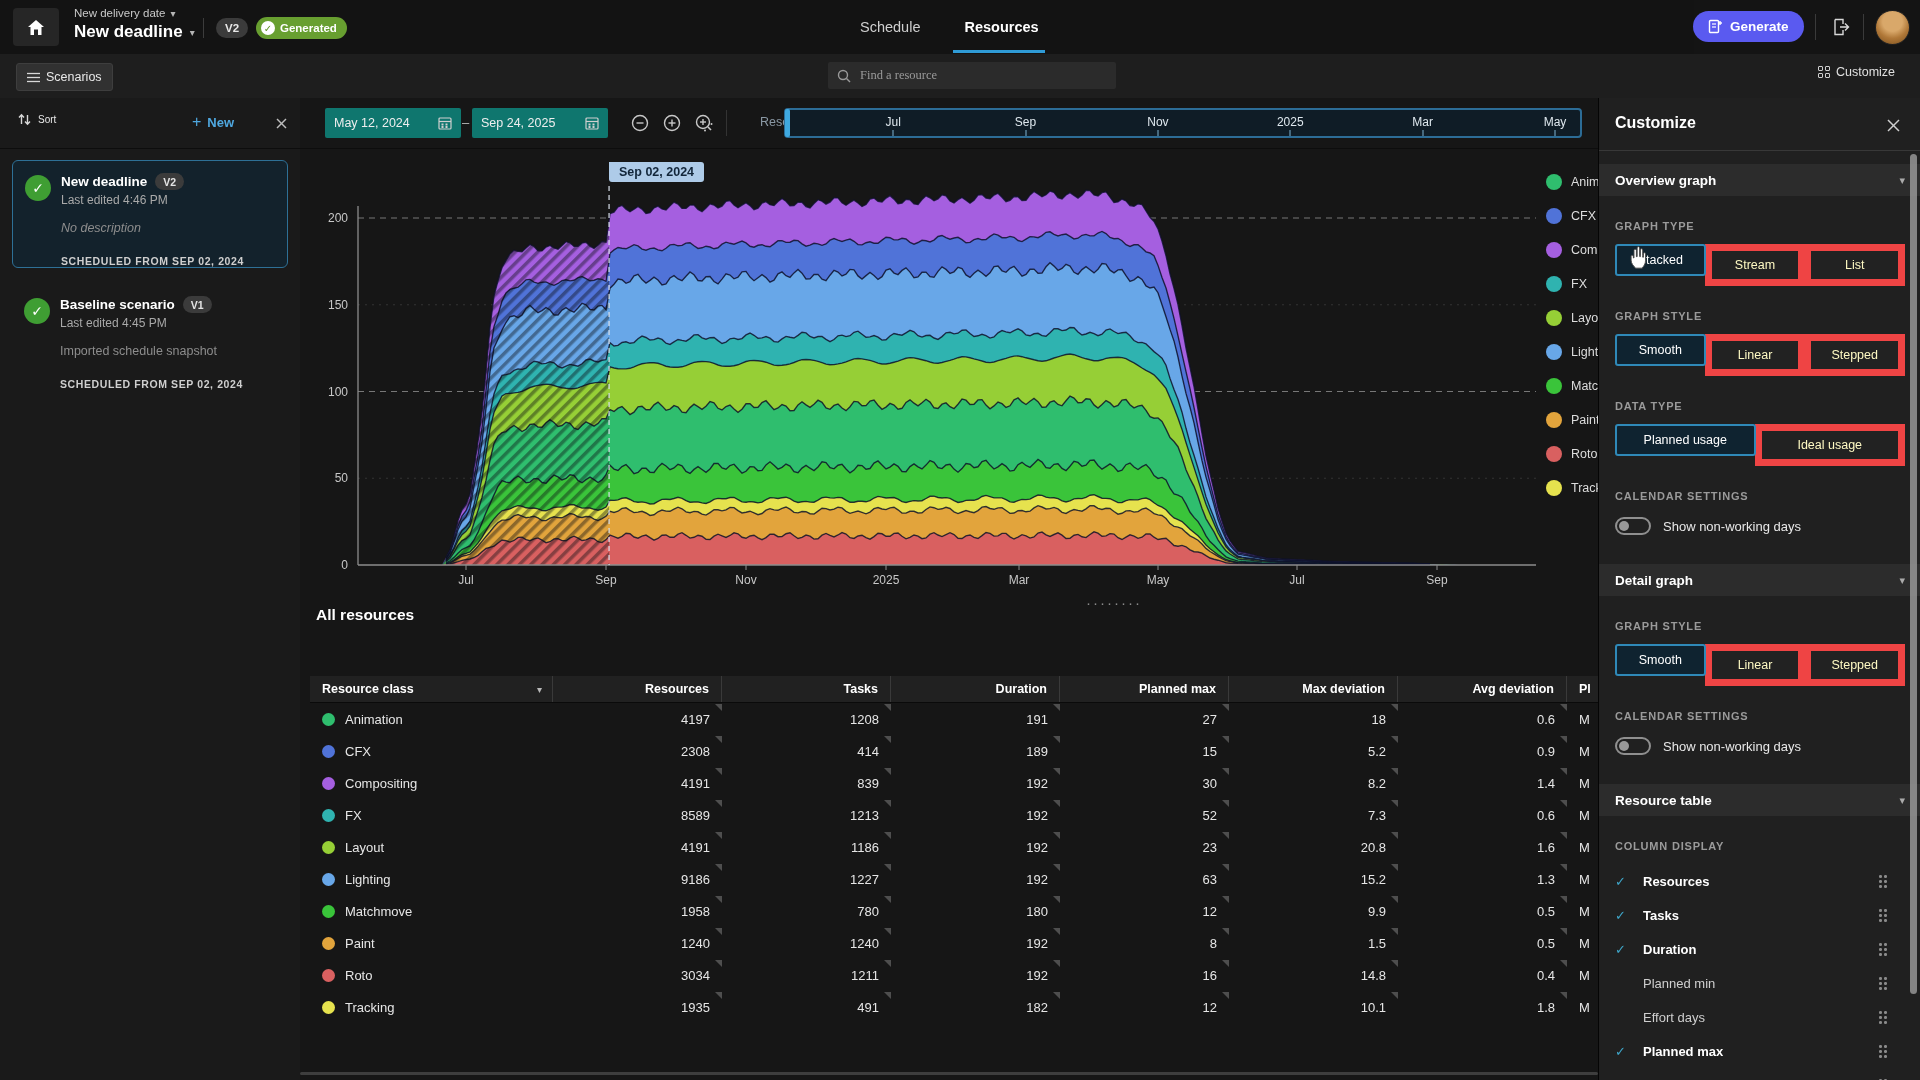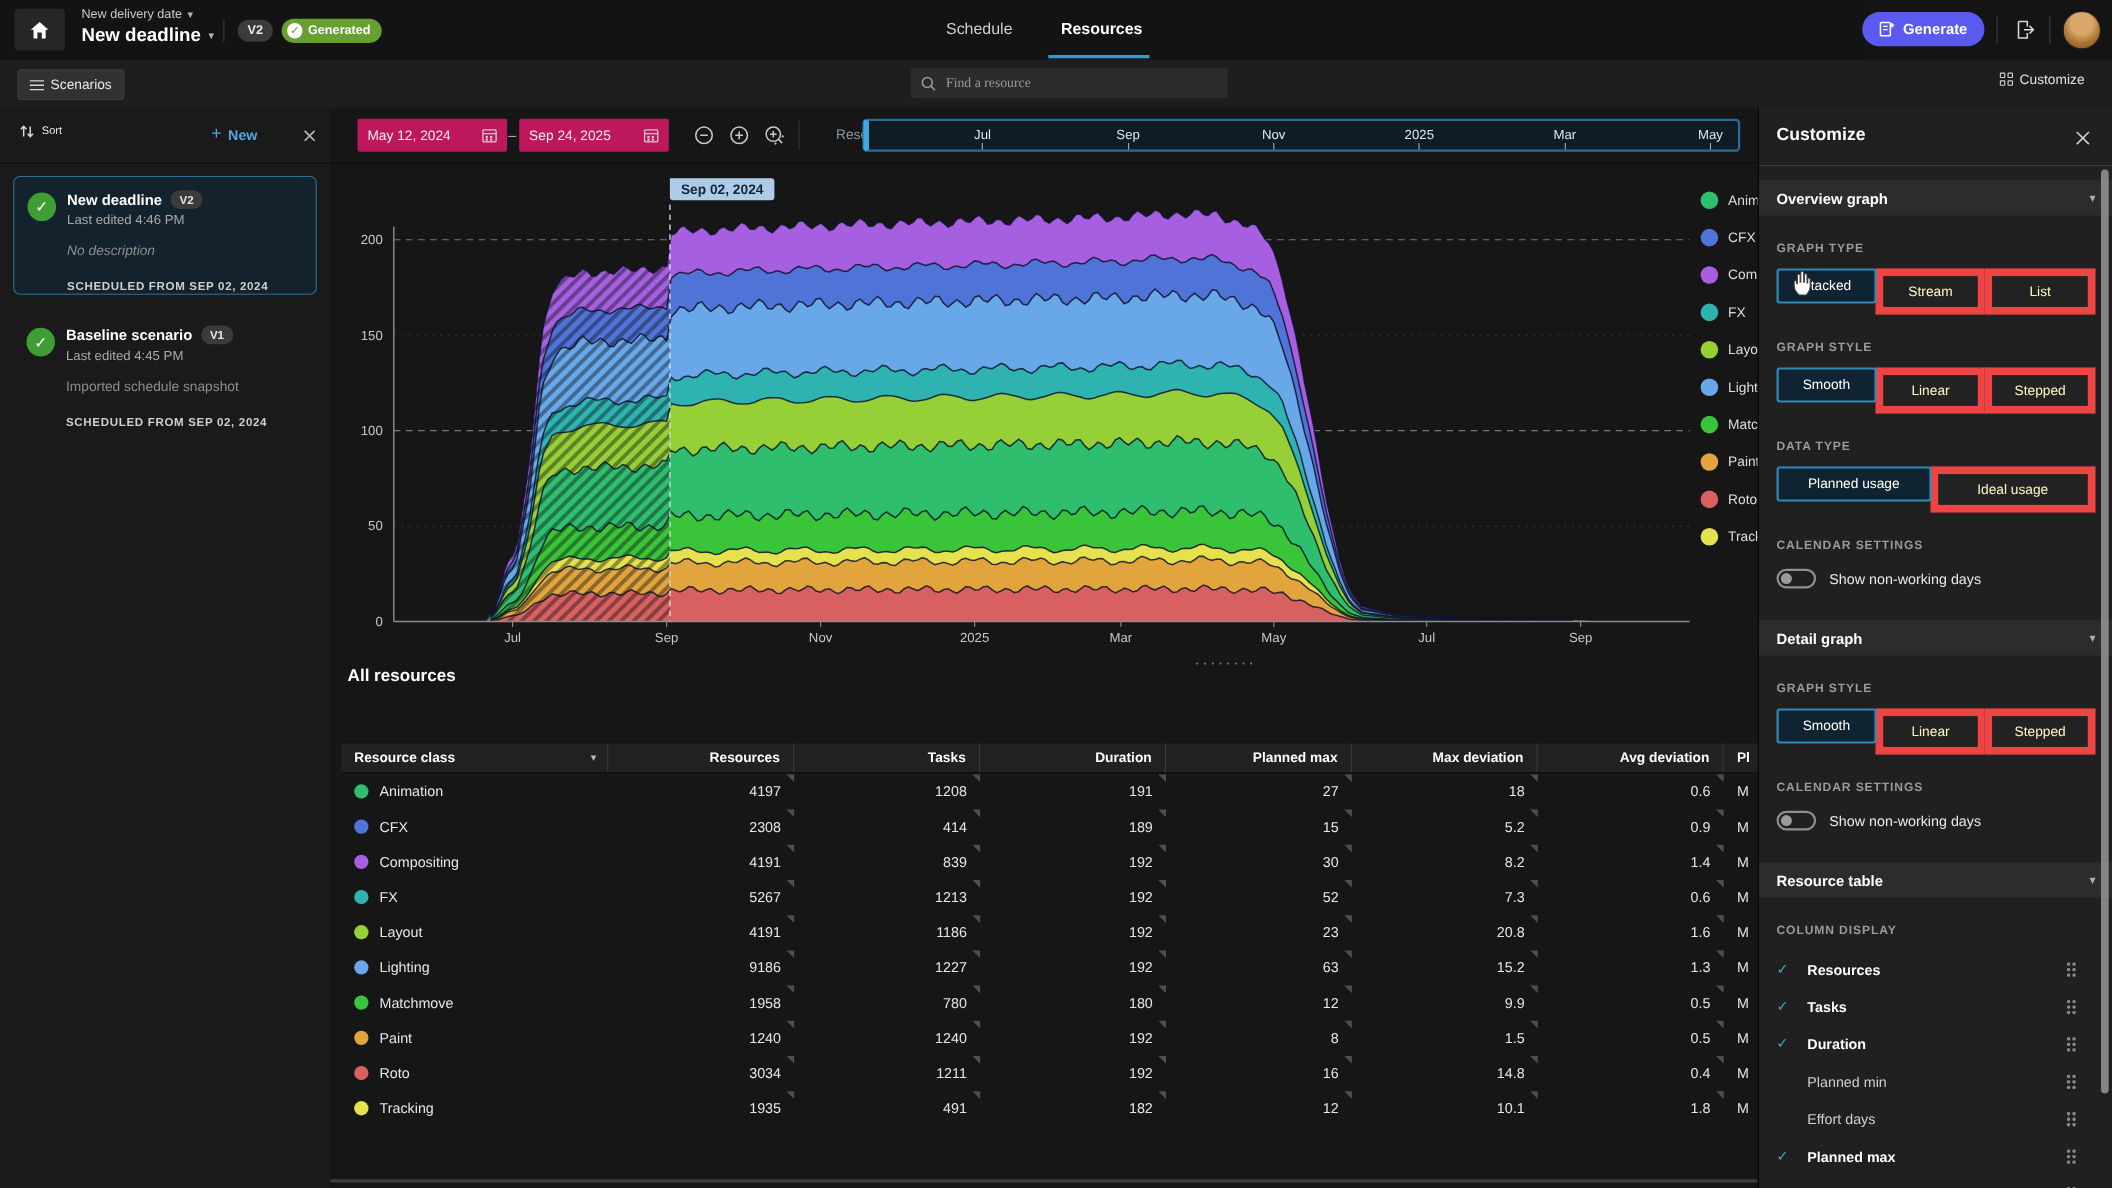--- a/index.html
+++ b/index.html
@@ -53,21 +53,21 @@
   .card .ttl{margin-left:38px;font-size:13.5px;font-weight:bold;color:#fff;display:flex;align-items:center;gap:8px}
   .vpill{background:#3b3b3b;color:#e4e4e4;border-radius:9px;height:17px;padding:0 8px;font-size:10.5px;font-weight:bold;display:inline-flex;align-items:center}
   .card .edited{margin-left:38px;margin-top:3px;font-size:12px;color:#a9a9a9}
   .card .desc{margin-left:38px;margin-top:14px;font-size:12.5px;color:#8d8d8d}
   .card .desc.italic{font-style:italic}
   .card .foot{margin-left:38px;margin-top:20px;font-size:10.5px;font-weight:bold;letter-spacing:.6px;color:#cfcfcf}
 
   
   #main{left:300px;top:98px;width:1298px;height:982px;background:#161616;overflow:hidden}
   #main-toolbar{left:0;top:0;width:1298px;height:50px;border-bottom:1px solid #0d0d0d}
-  .datefield{position:absolute;top:10px;height:30px;background:#be185d;border-radius:2px;display:flex;align-items:center;
+  .datefield{position:absolute;top:10px;height:30px;background:#0f766e;border-radius:2px;display:flex;align-items:center;
     justify-content:space-between;padding:0 9px;width:136px;box-sizing:border-box;font-size:12.5px;color:#eee}
   #date-from{left:25px}#date-to{left:172px}
   #date-dash{left:162px;top:17px;color:#bbb;font-size:13px}
   .zoom-ic{position:absolute;top:15px;width:20px;height:20px}
   #reset-btn{left:734px;top:17px;font-size:12.5px;color:#8a98a4}
   #scrubber{left:484px;top:10px;width:798px;height:30px;background:#0f1c26;border:2px solid #2c6c96;border-radius:4px;box-sizing:border-box}
   #scrubber .handle{position:absolute;left:-1px;top:-1px;width:5px;height:28px;background:#3fa9e0;border-radius:2px}
   .scrub-lab{position:absolute;top:5px;font-size:12px;color:#dfe8ee;transform:translateX(-50%)}
   .scrub-tick{position:absolute;bottom:0;width:1px;height:6px;background:#7fb3d4;transform:translateX(-50%)}
 
@@ -485,21 +485,21 @@
           <div class="cell num">30</div>
           <div class="cell num">8.2</div>
           <div class="cell num">1.4</div>
           <div class="cell">M</div>
         </div>
         <div class="trow">
           <div class="cell">
             <span class="dot" style="background: rgb(47, 179, 176);"></span>
             <span>FX</span>
           </div>
-          <div class="cell num">5267</div>
+          <div class="cell num">8589</div>
           <div class="cell num">1213</div>
           <div class="cell num">192</div>
           <div class="cell num">52</div>
           <div class="cell num">7.3</div>
           <div class="cell num">0.6</div>
           <div class="cell">M</div>
         </div>
         <div class="trow">
           <div class="cell">
             <span class="dot" style="background: rgb(150, 207, 54);"></span>

